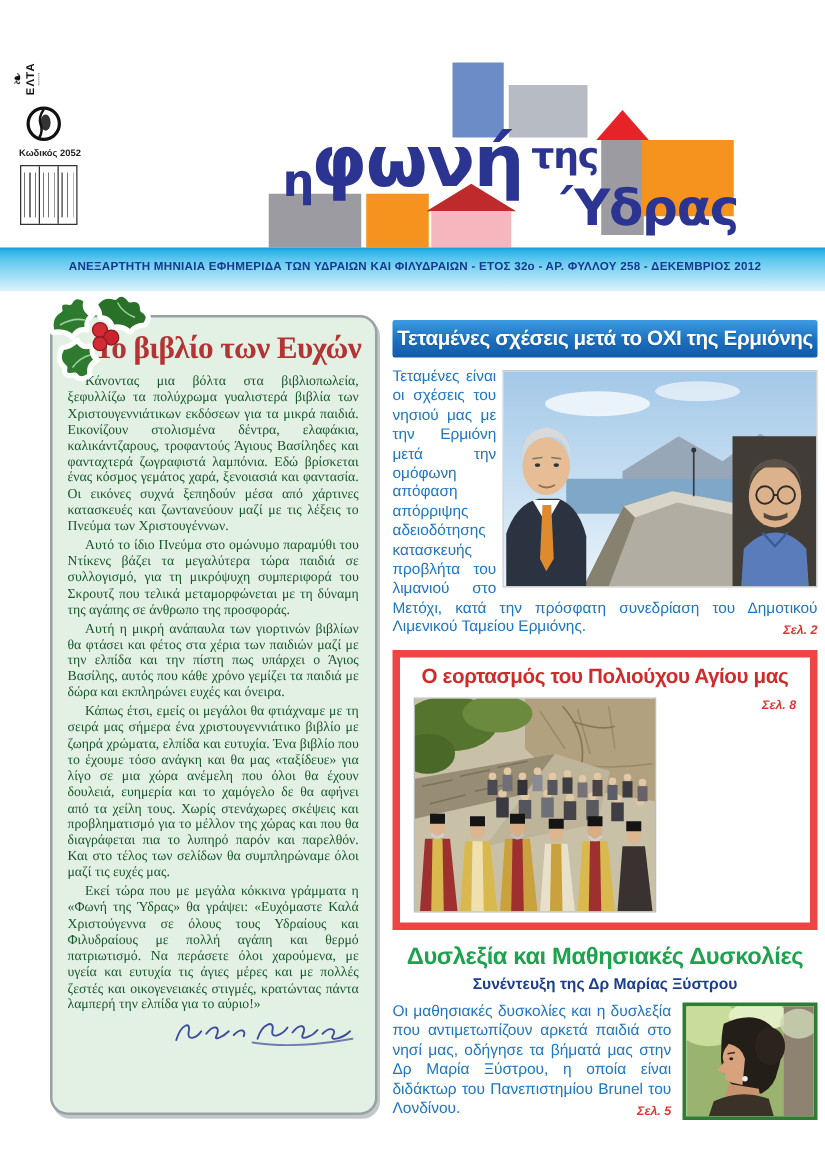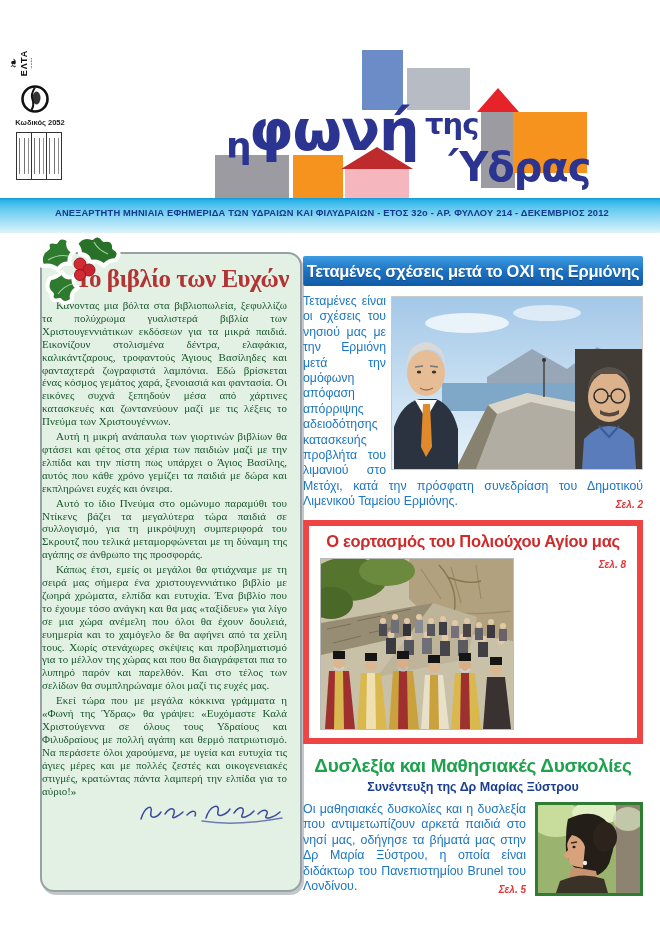--- a/index.html
+++ b/index.html
@@ -31,27 +31,27 @@
   .tagline{position:absolute;left:55px;top:208px;z-index:2;color:#15398c;font-weight:bold;
            font-size:9.3px;letter-spacing:.2px;}
 
   
   .wishes{position:absolute;left:40px;top:252px;width:262px;height:640px;box-sizing:border-box;
           background:#e3f0e4;border:2.5px solid #98a2a6;border-radius:14px;
           box-shadow:2px 3px 0 rgba(120,130,135,.45);overflow:hidden;z-index:2;}
   .holly{position:absolute;left:36px;top:232px;width:100px;height:74px;z-index:4;}
   .wishes h2{margin:11px 8px 4px 30px;text-align:center;font-family:"Liberation Serif",serif;
              font-weight:bold;font-size:25px;color:#b23434;letter-spacing:-.5px;}
-  .wishes .body{padding:2px 13px 0 0;font-family:"Liberation Serif",serif;font-size:11px;
+  .wishes .body{padding:2px 13px 0 12px;font-family:"Liberation Serif",serif;font-size:11px;
                 line-height:12.9px;color:#17572b;text-align:justify;}
   .wishes .body p{margin:0 0 2px 0;text-indent:14px;}
   .sig{display:block;margin:3px 14px 0 auto;}
 
   
-  .rightcol{position:absolute;left:303px;top:256px;width:340px;}
+  .rightcol{position:absolute;left:314px;top:256px;width:340px;}
   .banner{height:30px;line-height:30px;text-align:center;color:#fff;font-weight:bold;font-size:16.5px;
           letter-spacing:-.3px;background:linear-gradient(180deg,#3c9ce0 0,#1b6fc0 55%,#115ba6 100%);
           border-radius:2px;text-shadow:0 1px 1px rgba(0,0,0,.25);}
   .art1{margin-top:8px;font-size:12.3px;line-height:15.4px;color:#1d76c2;text-align:justify;}
   .art1 .photo{float:right;width:250px;height:172px;margin:2px 0 3px 5px;border:1px solid #c9c9c9;}
   .pref{float:right;color:#e23535;font-style:italic;font-weight:bold;font-size:10px;margin-top:3px;}
 
   .saintbox{margin-top:10px;box-sizing:border-box;border:6px solid #ef4444;padding:5px 11px 6px 11px;
             overflow:hidden;background:#fff;}
   .saintbox h3{margin:1px 0 4px 0;text-align:center;color:#cf2b2b;font-weight:bold;font-size:16.5px;letter-spacing:-.3px;}
@@ -105,41 +105,41 @@
     <div class="roof" style="left:341px;top:147px;border-left:36px solid transparent;border-right:36px solid transparent;border-bottom:22px solid #bf2a2d;"></div>
     <div class="block" style="left:345px;top:169px;width:64px;height:29px;background:#f5b6be;"></div>
 
     <div class="logo-txt" style="left:226px;top:128px;font-size:36px;">η</div>
     <div class="logo-txt" style="left:249px;top:102px;font-size:57px;">φωνή</div>
     <div class="logo-txt" style="left:425px;top:110px;font-size:29px;">της</div>
     <div class="logo-txt" style="left:449px;top:147px;font-size:40px;">Ύδρας</div>
   </div>
 
   <div class="seabar"></div>
-  <div class="tagline">ΑΝΕΞΑΡΤΗΤΗ ΜΗΝΙΑΙΑ ΕΦΗΜΕΡΙΔΑ ΤΩΝ ΥΔΡΑΙΩΝ ΚΑΙ ΦΙΛΥΔΡΑΙΩΝ - ΕΤΟΣ 32ο - ΑΡ. ΦΥΛΛΟΥ 214 - ΔΕΚΕΜΒΡΙΟΣ 2012</div>
+  <div class="tagline">ΑΝΕΞΑΡΤΗΤΗ ΜΗΝΙΑΙΑ ΕΦΗΜΕΡΙΔΑ ΤΩΝ ΥΔΡΑΙΩΝ ΚΑΙ ΦΙΛΥΔΡΑΙΩΝ - ΕΤΟΣ 32ο - ΑΡ. ΦΥΛΛΟΥ 258 - ΔΕΚΕΜΒΡΙΟΣ 2012</div>
 
   <div class="holly">
     <svg viewBox="0 0 100 74" width="100" height="74">
       <g stroke="#ffffff" stroke-width="4" stroke-linejoin="round">
         <path d="M6,34 Q2,22 12,16 Q10,8 20,10 Q24,2 33,8 Q30,16 38,20 Q32,24 34,32 Q26,30 22,38 Q16,32 6,34 Z" fill="#2e7a2e"></path>
         <path d="M40,12 Q46,2 56,6 Q62,0 68,8 Q78,6 78,16 Q86,20 80,28 Q72,28 68,34 Q62,28 54,30 Q52,22 44,22 Q44,16 40,12 Z" fill="#297029"></path>
         <path d="M14,46 Q8,56 16,62 Q14,70 24,68 Q28,74 36,68 Q34,60 42,56 Q36,52 38,44 Q30,48 26,40 Q20,46 14,46 Z" fill="#2e7a2e"></path>
       </g>
       <path d="M12,28 Q22,22 32,24 M58,10 Q62,18 72,22 M22,62 Q28,54 36,52" stroke="#9fd09f" stroke-width="1.2" fill="none"></path>
       <circle cx="44" cy="32" r="6" fill="#d42a33" stroke="#8e1b22" stroke-width="1"></circle>
       <circle cx="53" cy="38" r="6" fill="#c82430" stroke="#8e1b22" stroke-width="1"></circle>
       <circle cx="44" cy="43" r="5.5" fill="#d42a33" stroke="#8e1b22" stroke-width="1"></circle>
     </svg>
   </div>
   <div class="wishes">
     <h2>Το βιβλίο των Ευχών</h2>
     <div class="body">
       <p>Κάνοντας μια βόλτα στα βιβλιοπωλεία, ξεφυλλίζω τα πολύχρωμα γυαλιστερά βιβλία των Χριστουγεννιάτικων εκδόσεων για τα μικρά παιδιά. Εικονίζουν στολισμένα δέντρα, ελαφάκια, καλικάντζαρους, τροφαντούς Άγιους Βασίληδες και φανταχτερά ζωγραφιστά λαμπόνια. Εδώ βρίσκεται ένας κόσμος γεμάτος χαρά, ξενοιασιά και φαντασία. Οι εικόνες συχνά ξεπηδούν μέσα από χάρτινες κατασκευές και ζωντανεύουν μαζί με τις λέξεις το Πνεύμα των Χριστουγέννων.</p>
+      <p>Αυτό το ίδιο Πνεύμα στο ομώνυμο παραμύθι του Ντίκενς βάζει τα μεγαλύτερα τώρα παιδιά σε συλλογισμό, για τη μικρόψυχη συμπεριφορά του Σκρουτζ που τελικά μεταμορφώνεται με τη δύναμη της αγάπης σε άνθρωπο της προσφοράς.</p>
       <p>Αυτή η μικρή ανάπαυλα των γιορτινών βιβλίων θα φτάσει και φέτος στα χέρια των παιδιών μαζί με την ελπίδα και την πίστη πως υπάρχει ο Άγιος Βασίλης, αυτός που κάθε χρόνο γεμίζει τα παιδιά με δώρα και εκπληρώνει ευχές και όνειρα.</p>
-      <p>Αυτό το ίδιο Πνεύμα στο ομώνυμο παραμύθι του Ντίκενς βάζει τα μεγαλύτερα τώρα παιδιά σε συλλογισμό, για τη μικρόψυχη συμπεριφορά του Σκρουτζ που τελικά μεταμορφώνεται με τη δύναμη της αγάπης σε άνθρωπο της προσφοράς.</p>
       <p>Κάπως έτσι, εμείς οι μεγάλοι θα φτιάχναμε με τη σειρά μας σήμερα ένα χριστουγεννιάτικο βιβλίο με ζωηρά χρώματα, ελπίδα και ευτυχία. Ένα βιβλίο που το έχουμε τόσο ανάγκη και θα μας «ταξίδευε» για λίγο σε μια χώρα ανέμελη που όλοι θα έχουν δουλειά, ευημερία και το χαμόγελο δε θα αφήνει από τα χείλη τους. Χωρίς στενάχωρες σκέψεις και προβληματισμό για το μέλλον της χώρας και που θα διαγράφεται πια το λυπηρό παρόν και παρελθόν. Και στο τέλος των σελίδων θα συμπληρώναμε όλοι μαζί τις ευχές μας.</p>
       <p>Εκεί τώρα που με μεγάλα κόκκινα γράμματα η «Φωνή της Ύδρας» θα γράψει: «Ευχόμαστε Καλά Χριστούγεννα σε όλους τους Υδραίους και Φιλυδραίους με πολλή αγάπη και θερμό πατριωτισμό. Να περάσετε όλοι χαρούμενα, με υγεία και ευτυχία τις άγιες μέρες και με πολλές ζεστές και οικογενειακές στιγμές, κρατώντας πάντα λαμπερή την ελπίδα για το αύριο!»</p>
     </div>
     <svg class="sig" width="150" height="26" viewBox="0 0 150 26">
       <g stroke="#3b4b9e" stroke-width="1.5" fill="none" stroke-linecap="round">
         <path d="M5,19 C9,6 17,4 15,12 C13,20 21,18 25,12 M29,14 C35,6 41,8 37,16 C35,20 43,16 47,12 M51,15 C57,9 61,11 59,16"></path>
         <path d="M70,18 C74,5 84,3 82,11 C80,19 90,15 94,9 M98,13 C104,5 110,7 106,15 C104,20 114,16 118,11 M122,14 C128,8 134,10 130,16 C128,20 138,18 144,12"></path>
         <path d="M66,21 C90,25 118,23 146,18" opacity=".7"></path>
       </g>
     </svg>

